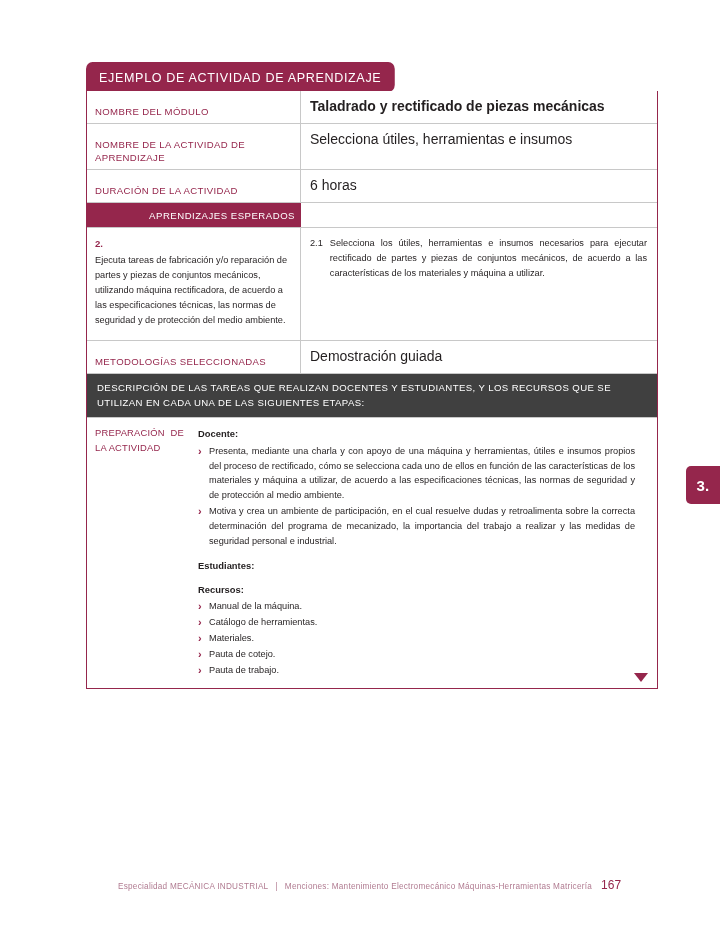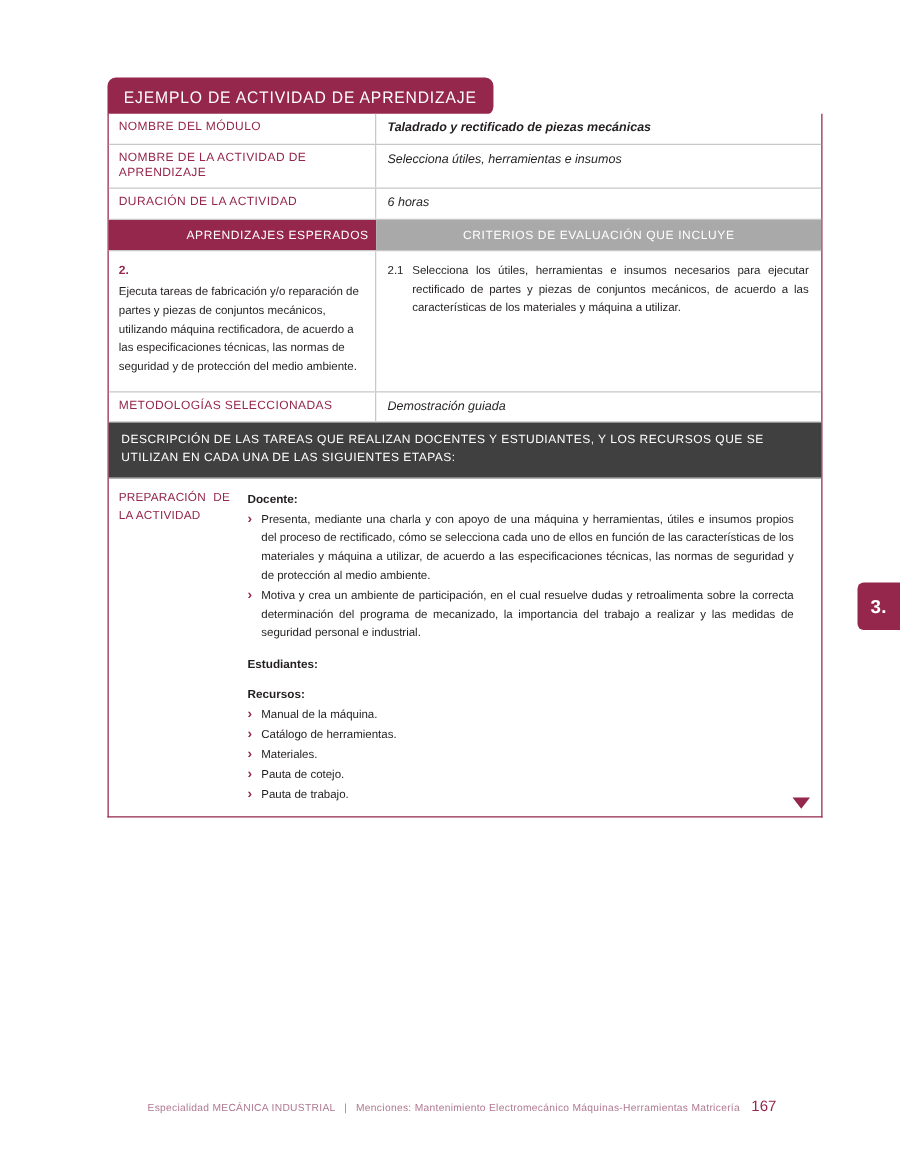--- a/index.html
+++ b/index.html
@@ -70,36 +70,35 @@
   .row {
     display: flex;
     border-bottom: 1px solid #c8c8c8;
   }
   .row:last-child { border-bottom: none; }
 
   .cell-label {
     width: 214px;
     min-width: 214px;
     box-sizing: border-box;
-    padding: 5px 8px 4px 8px;
+    padding: 15px 8px 4px 8px;
     color: #95264c;
     font-size: 9.6px;
     letter-spacing: 0.35px;
     font-family: "Liberation Sans Narrow", "Liberation Sans", sans-serif;
     border-right: 1px solid #c8c8c8;
     line-height: 1.35;
   }
   .cell-value {
     flex: 1;
     box-sizing: border-box;
     padding: 5px 9px 4px 9px;
     color: #231f20;
-    font-size: 10px;
+    font-size: 14px;
     line-height: 1.45;
-    font-style: italic;
   }
   .cell-value.bold { font-weight: bold; }
 
   
   .band {
     display: flex;
     border-bottom: 1px solid #c8c8c8;
   }
   .band-left {
     width: 214px;
@@ -290,21 +289,20 @@
       <div class="cell-value">Selecciona útiles, herramientas e insumos</div>
     </div>
 
     <div class="row">
       <div class="cell-label">DURACIÓN DE LA ACTIVIDAD</div>
       <div class="cell-value">6 horas</div>
     </div>
 
     <div class="band">
       <div class="band-left">APRENDIZAJES ESPERADOS</div>
-      <div class="band-right">CRITERIOS DE EVALUACIÓN QUE INCLUYE</div>
     </div>
 
     <div class="body-row">
       <div class="body-left">
         <span class="num">2.</span>
         <span>Ejecuta tareas de fabricación y/o reparación de partes y piezas de conjuntos mecánicos, utilizando máquina rectificadora, de acuerdo a las especificaciones técnicas, las normas de seguridad y de protección del medio ambiente.</span>
       </div>
       <div class="body-right">
         <div class="crit">
           <span class="crit-num">2.1</span>

